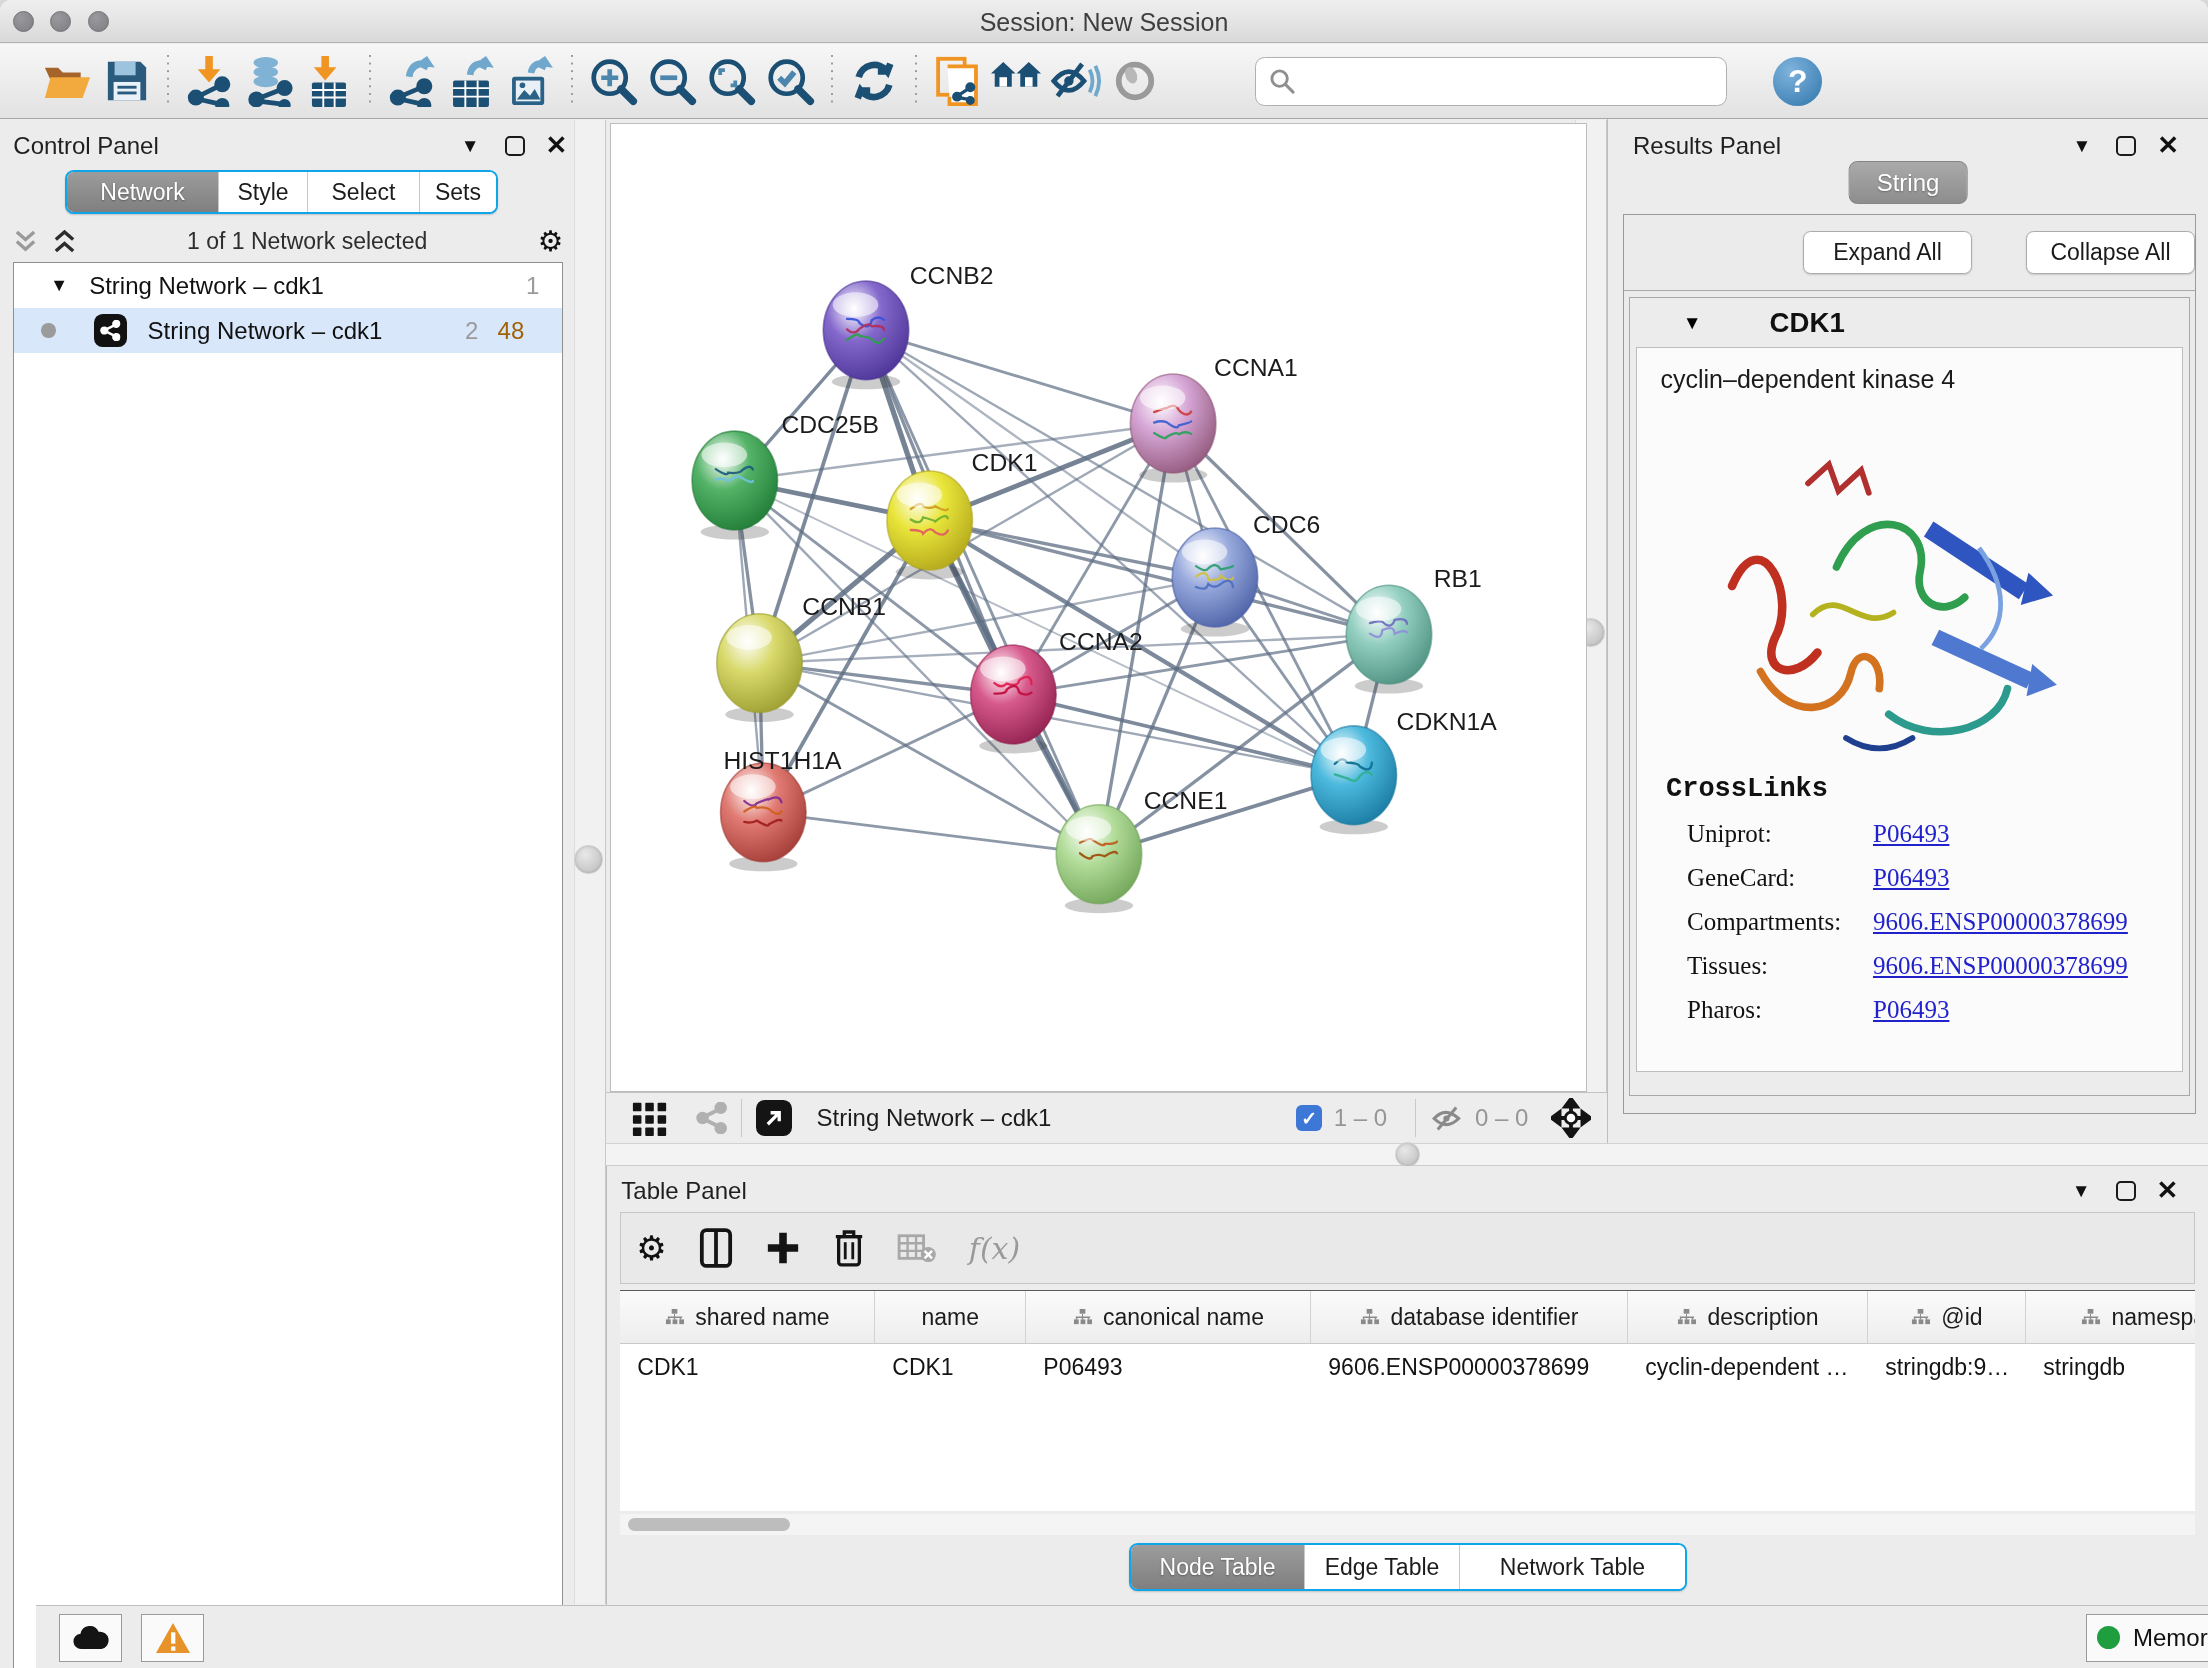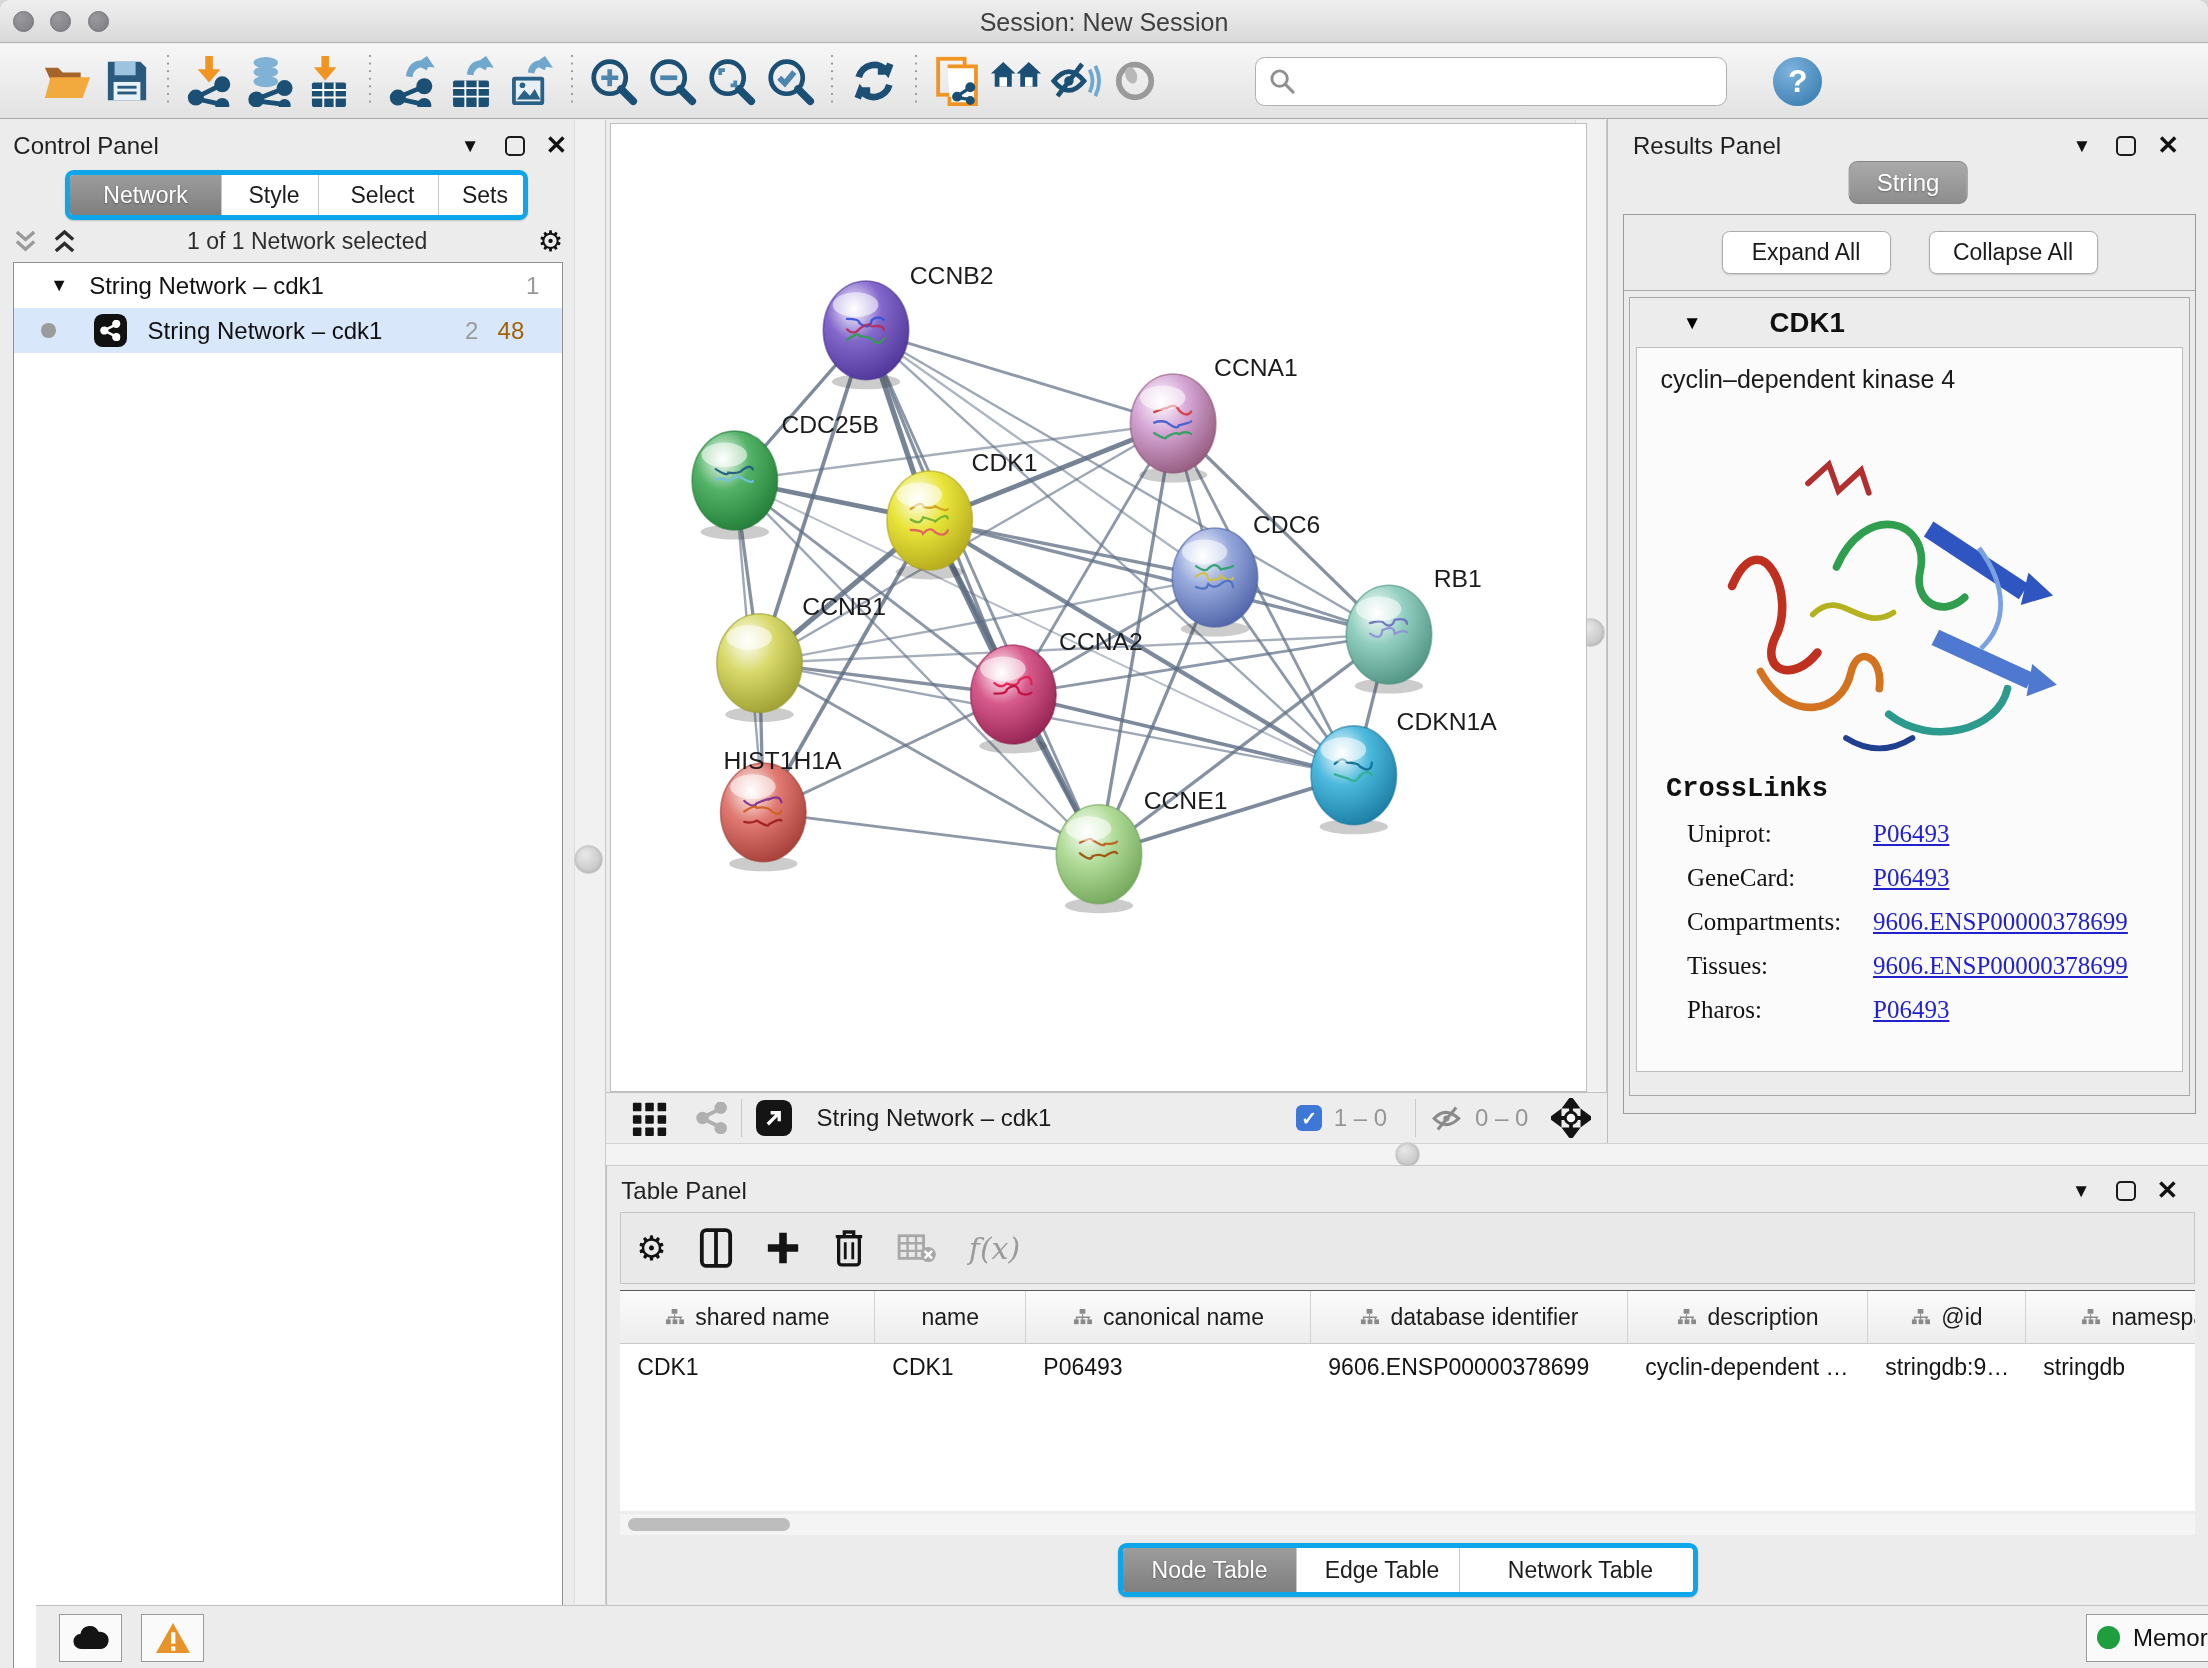--- a/index.html
+++ b/index.html
@@ -33,22 +33,22 @@
   
   .phead { position:absolute; height:38px; display:flex; align-items:center; font-size:24px; color:#1f1f1f; }
   .phead .sp { flex:1; }
   .ph-caret { font-size:19px; color:#111; margin-right:25px; }
   .ph-box { width:20px; height:20px; border:2.4px solid #1a1a1a; border-radius:4.8px; margin-right:21px; }
   .ph-x { font-size:26px; font-weight:bold; color:#111; margin-right:17px; }
 
   
   .control-panel { position:absolute; left:0; top:119px; width:606px; height:1487px; background:#ececec; }
   .cp-head { left:13.3px; top:7.6px; width:571px; }
-  .seg { position:absolute; display:flex; border:5px solid #0ea5e9; border-radius:8.6px; overflow:hidden;
-    background:#fff; box-shadow:0 1px 1.9px rgba(0,0,0,.18);gap:8px; }
+  .seg { position:absolute; display:flex; border:2px solid #0ea5e9; border-radius:8.6px; overflow:hidden;
+    background:#fff; box-shadow:0 1px 1.9px rgba(0,0,0,.18); }
   .seg .tab { padding:6.7px 0; text-align:center; font-size:23px; color:#1c1c1c; background:#fff; border-right:1px solid #c8c8c8; }
   .seg .tab:last-child { border-right:none; }
   .seg .tab.active { background:linear-gradient(#9c9c9c,#7f7f7f); color:#fff; text-shadow:0 1px 1.9px rgba(0,0,0,.35); }
   .cp-tabs { left:65px; top:51px; }
   .cp-tabs .tab:nth-child(1){width:152px} .cp-tabs .tab:nth-child(2){width:89px}
   .cp-tabs .tab:nth-child(3){width:112px} .cp-tabs .tab:nth-child(4){width:76px}
   .cp-selbar { position:absolute; left:13.3px; top:103px; width:550px; height:38px; display:flex; align-items:center; }
   .cp-selbar .txt { flex:1; text-align:center; font-size:23px; color:#2e2e2e; }
   .gear { font-size:28.5px; color:#111; line-height:1; }
   .cp-list { position:absolute; left:13.3px; top:143px; width:550px; height:1429px; background:#fff; border:1px solid #8f8f8f; }
@@ -84,21 +84,21 @@
     border-top:1px solid #d2d2d2; border-bottom:1px solid #cdcdcd; }
   .divider-h .knob { width:25px; height:25px; left:789px; top:-1.9px; }
 
   
   .results-panel { position:absolute; left:1607px; top:119px; width:601px; height:1024px; background:#ececec; border-left:1px solid #bdbdbd; }
   .rp-head { left:25px; top:7.6px; width:563px; }
   .rp-tab { position:absolute; left:50%; transform:translateX(-50%); top:42px; padding:6.7px 27px;
     background:linear-gradient(#aaaaaa,#8d8d8d); color:#fff; font-size:24px; border-radius:8.6px;
     border:1px solid #848484; text-shadow:0 1px 1.9px rgba(0,0,0,.3); }
   .rp-box { position:absolute; left:15px; top:95px; width:573px; height:900px; background:#ebebeb; border:1px solid #9a9a9a; }
-  .rp-buttons { height:76px; border-bottom:1px solid #a8a8a8; display:flex; align-items:center; justify-content:center; gap:38px; }
+  .rp-buttons { height:76px; border-bottom:1px solid #a8a8a8; display:flex; align-items:center; justify-content:flex-end; gap:54px; }
   .rp-btn { width:169px; height:43px; background:#fff; border:1px solid #ababab; border-radius:7.6px;
     font-size:23px; color:#1a1a1a; display:flex; align-items:center; justify-content:center; box-shadow:0 1px 1.9px rgba(0,0,0,.15); }
   .rp-section { position:absolute; left:4.8px; right:4.8px; top:82px; bottom:17px; border:1px solid #a8a8a8; background:#ececec; }
   .rp-gene-row { height:49px; display:flex; align-items:center; }
   .rp-gene-caret { margin-left:53px; font-size:19px; }
   .rp-gene { margin-left:68px; font-size:27.6px; font-weight:bold; color:#111; }
   .rp-content { position:absolute; left:6.7px; right:6.7px; top:49px; bottom:23px; background:#fbfbfb; border:1px solid #bdbdbd; }
   .rp-desc { margin:17px 0 0 23px; font-size:25px; color:#1a1a1a; }
   .protein { position:absolute; left:57px; top:86px; }
   .xl { position:absolute; left:28.5px; top:426px; font-family:"Liberation Serif",serif; color:#111; }

